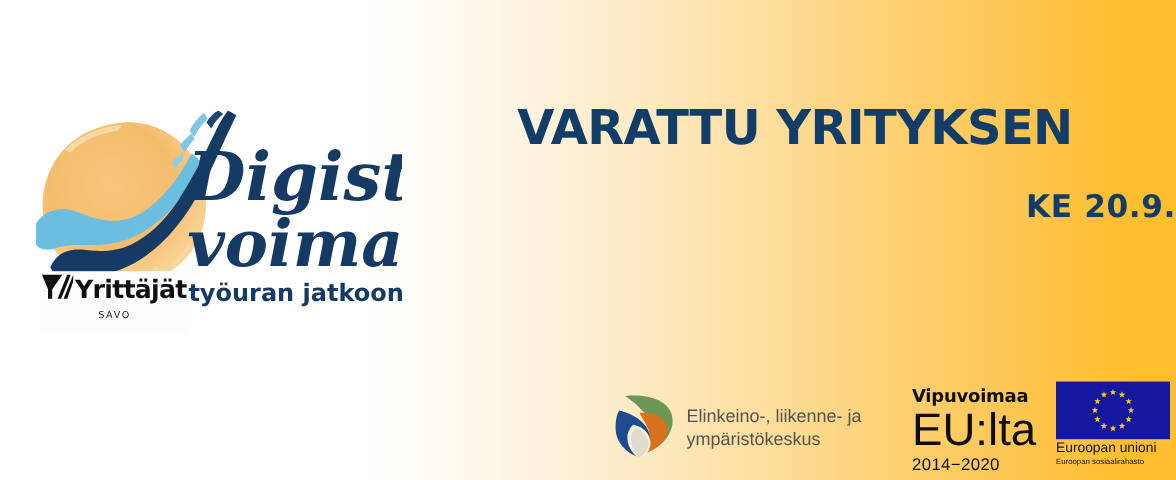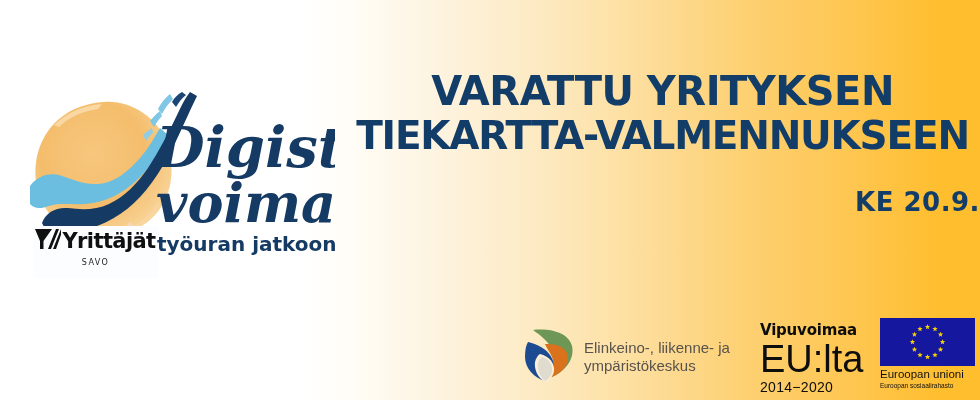--- a/index.html
+++ b/index.html
@@ -86,21 +86,21 @@
     top: 105px;
     width: 185px;
     height: 155px;
   }
   #script-logo svg { display: block; }
 
   
   #headline-block {
     position: absolute;
     left: 345px;
-    top: 68px;
+    top: 84px;
     width: 635px;
     text-align: center;
   }
   .headline-line {
     font-family: "DejaVu Sans", sans-serif;
     font-weight: bold;
     font-size: 40px;
     line-height: 1.15;
     letter-spacing: -0.5px;
     color: #133D69;
@@ -124,21 +124,21 @@
   #footer-logos {
     position: absolute;
     left: 505px;
     top: 316px;
     width: 475px;
     height: 80px;
   }
 
   #ely-logo {
     position: absolute;
-    left: 18px;
+    left: 6px;
     top: 10px;
     display: flex;
     align-items: center;
     gap: 9px;
   }
   #ely-text {
     font-family: "Liberation Sans", sans-serif;
     font-size: 15px;
     line-height: 1.22;
     color: #58524d;
@@ -267,21 +267,20 @@
       <svg width="185" height="155" viewBox="0 0 185 155" xmlns="http://www.w3.org/2000/svg">
         <text x="6" y="62" font-family="DejaVu Serif, serif" font-size="56" font-style="italic" font-weight="bold" fill="#153A63">Digistä</text>
         <text x="6" y="117" font-family="DejaVu Serif, serif" font-size="54" font-style="italic" font-weight="bold" fill="#153A63">voimaa</text>
         <text x="7" y="146" font-family="DejaVu Sans, sans-serif" font-size="20" font-weight="bold" fill="#153A63">työuran jatkoon</text>
       </svg>
     </div>
   </div>
 
   <div id="headline-block">
     <div class="headline-line" id="headline-line-1">VARATTU YRITYKSEN</div>
-    <div class="headline-line" id="headline-line-2">TIEKARTTA-VALMENNUKSEEN</div>
     <div id="subheadline">KE 20.9.</div>
   </div>
 
   <div id="footer-logos">
 
     <div id="ely-logo">
       <span>
         <svg width="52" height="58" viewBox="0 0 52 58" xmlns="http://www.w3.org/2000/svg">
           <path d="M10 4 C30 2 46 8 49 20 C52 33 42 46 28 51
                    C33 41 34 30 28 21 C22 12 14 7 10 4 Z" fill="#6E9755"></path>

